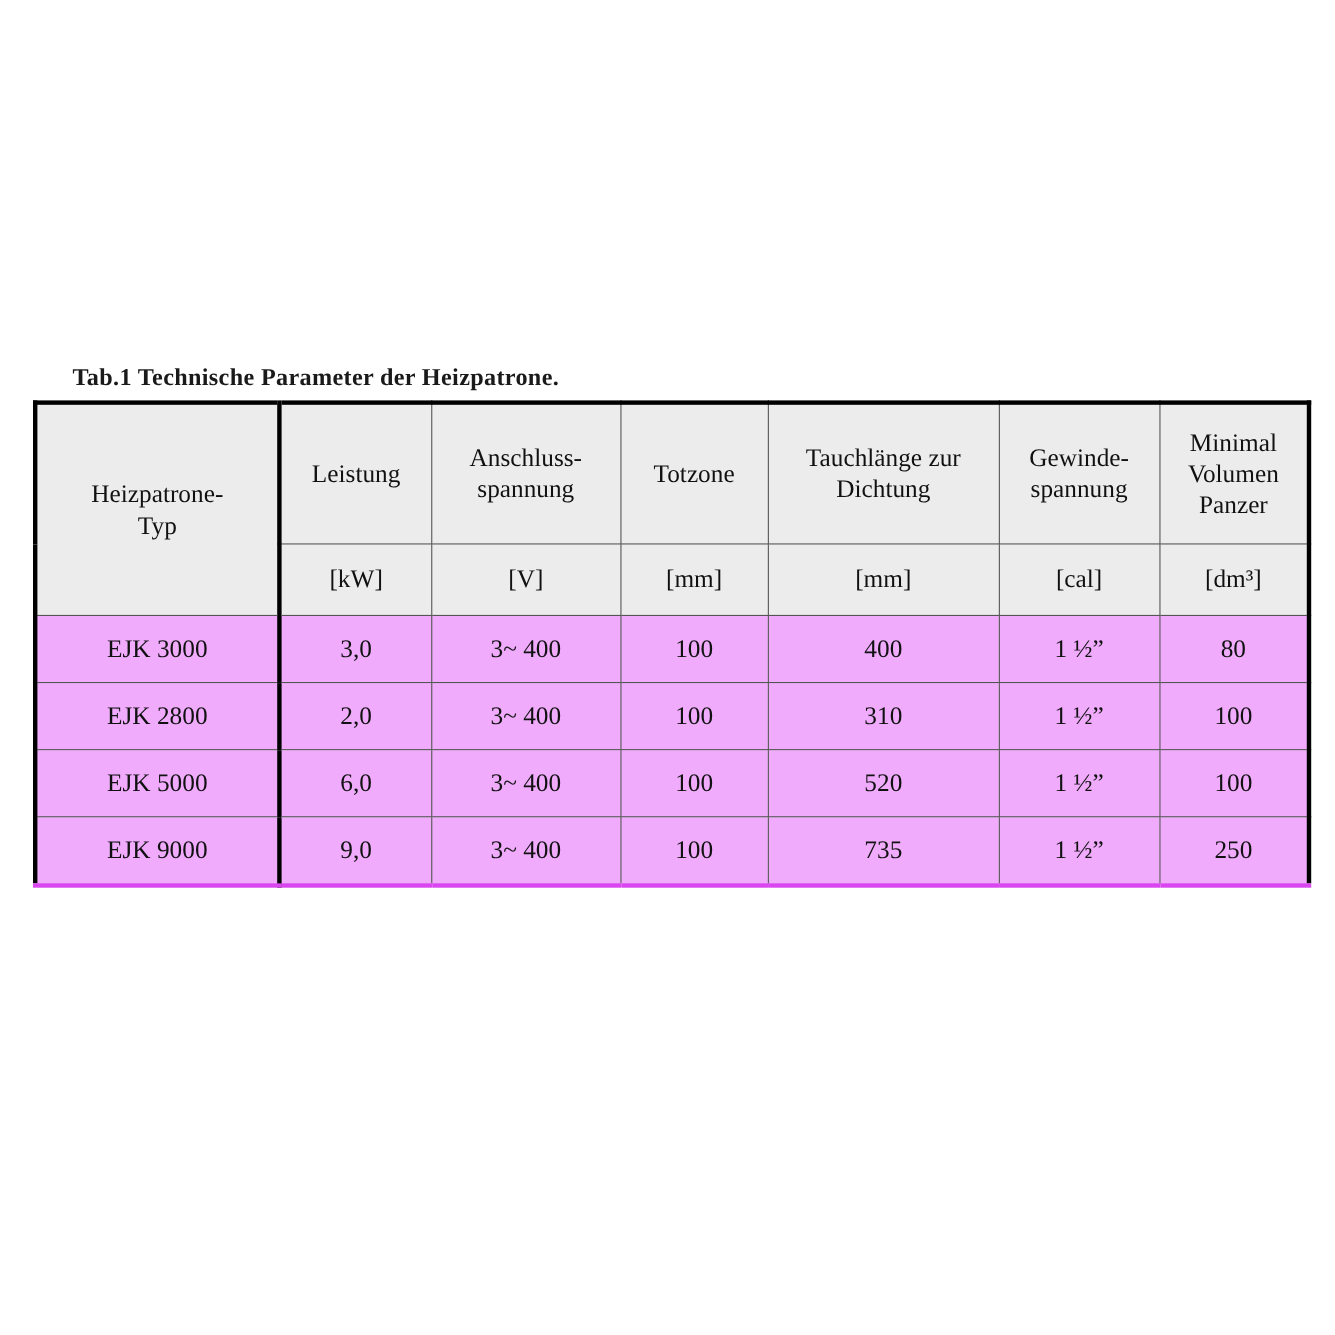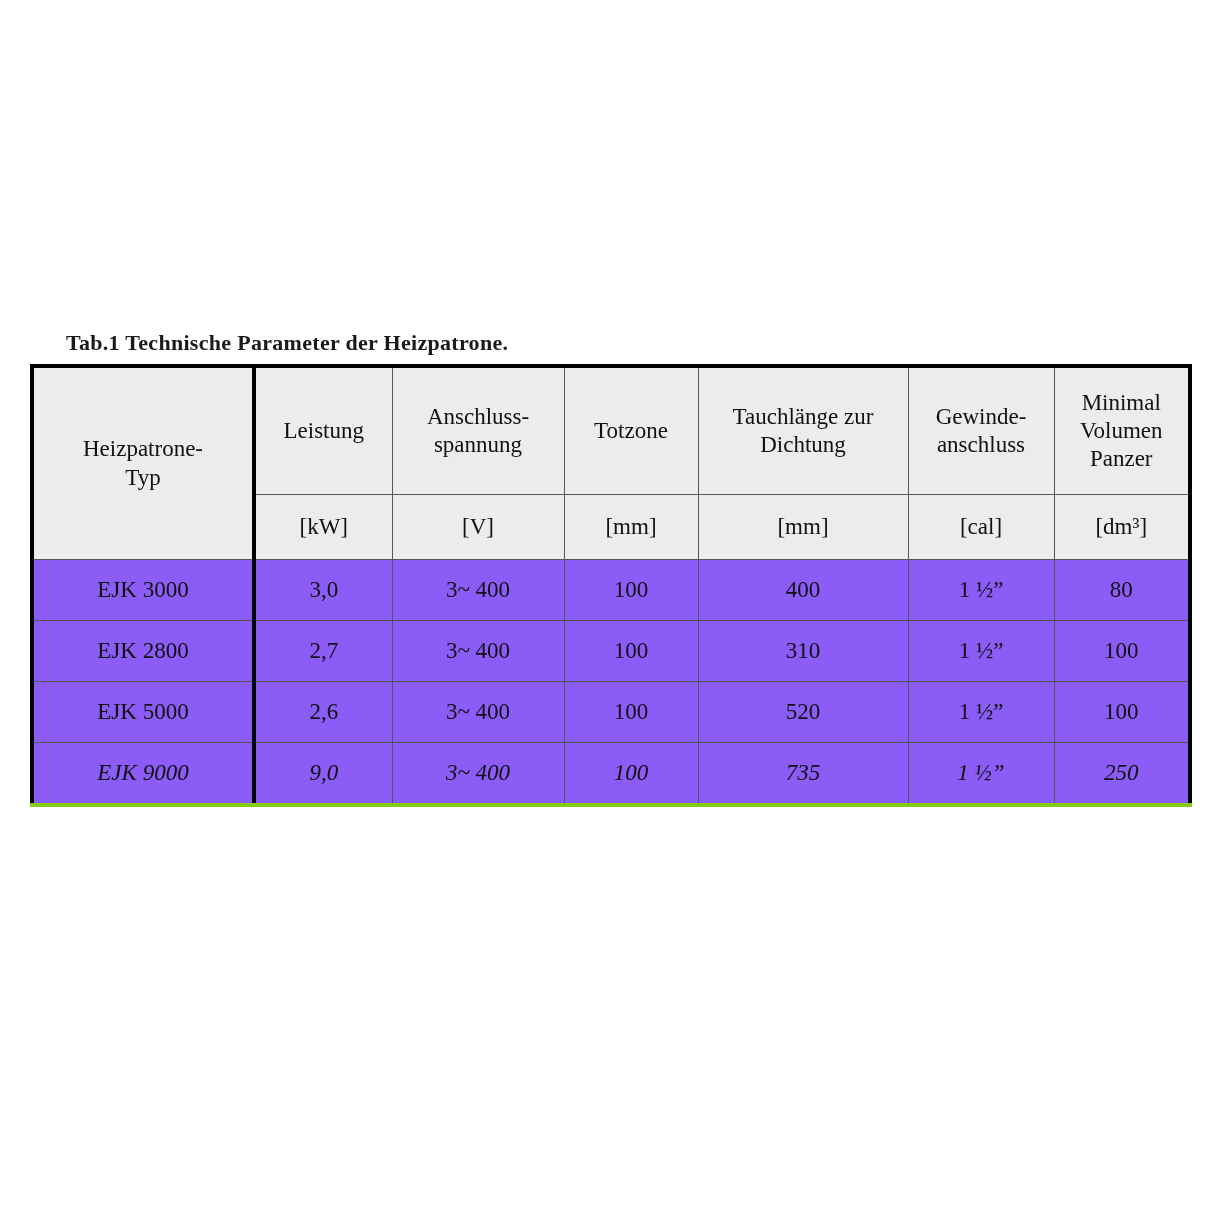--- a/index.html
+++ b/index.html
@@ -68,26 +68,25 @@
   
   .hdr-unit td {
     border-bottom: 4px solid #000000;
   }
   
   .col-type {
     border-right: 4px solid #000000 !important;
   }
   tbody td {
     height: 52px;
-    background: #8b5cf6;
+    background: #f0abfc;
     font-size: 24px;
   }
   tbody tr:last-child td {
-    border-bottom: 4px solid #84cc16;
-    font-style: italic;
+    border-bottom: 4px solid #d946ef;
   }
   .w-type { width: 222px; }
   .w-leist { width: 138px; }
   .w-spann { width: 172px; }
   .w-tot { width: 134px; }
   .w-tauch { width: 210px; }
   .w-gew { width: 146px; }
   .w-vol { width: 136px; }
   .nowrap { white-space: nowrap; }
   .multiline { white-space: pre-line; }
@@ -114,21 +113,21 @@
         <tr class="hdr-main">
           <td rowspan="2" class="col-type multiline">Heizpatrone-
 Typ</td>
           <td class="multiline">Leistung</td>
           <td class="multiline">Anschluss-
 spannung</td>
           <td class="multiline">Totzone</td>
           <td class="multiline">Tauchlänge zur
 Dichtung</td>
           <td class="multiline">Gewinde-
-anschluss</td>
+spannung</td>
           <td class="multiline">Minimal
 Volumen
 Panzer</td>
         </tr>
         <tr class="hdr-unit">
           <td>[kW]</td>
           <td>[V]</td>
           <td>[mm]</td>
           <td>[mm]</td>
           <td>[cal]</td>
@@ -140,30 +139,30 @@
           <td class="col-type nowrap">EJK  3000</td>
           <td>3,0</td>
           <td class="nowrap">3~ 400</td>
           <td>100</td>
           <td>400</td>
           <td class="nowrap">1 ½”</td>
           <td>80</td>
         </tr>
         <tr>
           <td class="col-type nowrap">EJK  2800</td>
-          <td>2,7</td>
+          <td>2,0</td>
           <td class="nowrap">3~ 400</td>
           <td>100</td>
           <td>310</td>
           <td class="nowrap">1 ½”</td>
           <td>100</td>
         </tr>
         <tr>
           <td class="col-type nowrap">EJK  5000</td>
-          <td>2,6</td>
+          <td>6,0</td>
           <td class="nowrap">3~ 400</td>
           <td>100</td>
           <td>520</td>
           <td class="nowrap">1 ½”</td>
           <td>100</td>
         </tr>
         <tr>
           <td class="col-type nowrap">EJK  9000</td>
           <td>9,0</td>
           <td class="nowrap">3~ 400</td>

